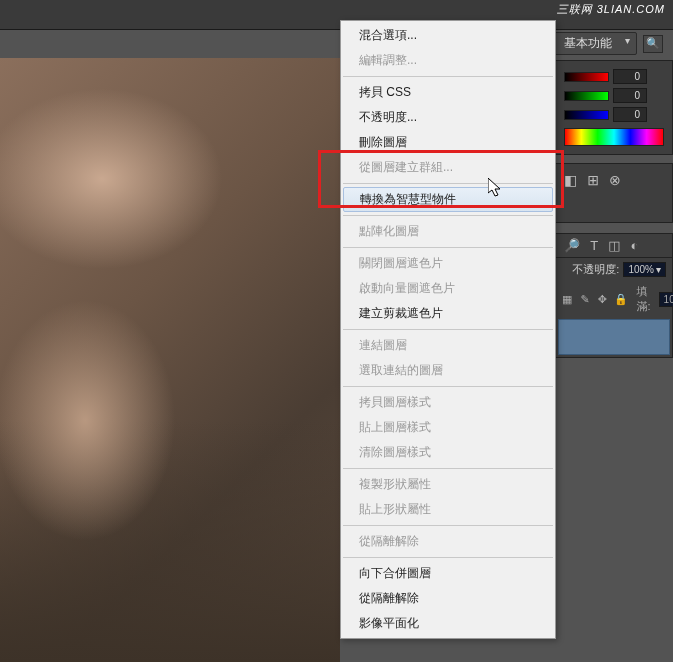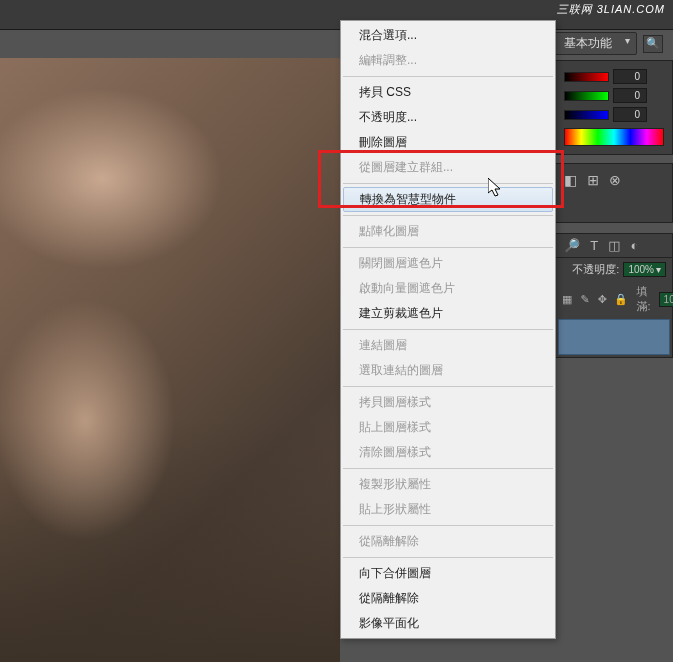--- a/index.html
+++ b/index.html
@@ -203,21 +203,21 @@
     .layers-row {
       display: flex;
       padding: 4px 6px;
       align-items: center;
       gap: 4px;
       color: #ccc;
       font-size: 11px;
     }
     .layers-row .label { margin-left: auto; }
     .pct-box {
-      background: #14532d;
+      background: #0f172a;
       border: 1px solid #1a1a1a;
       padding: 1px 4px;
       font-size: 10px;
       display: flex;
       align-items: center;
       gap: 2px;
     }
     .layer-item {
       background: #5a7a9a;
       height: 36px;

